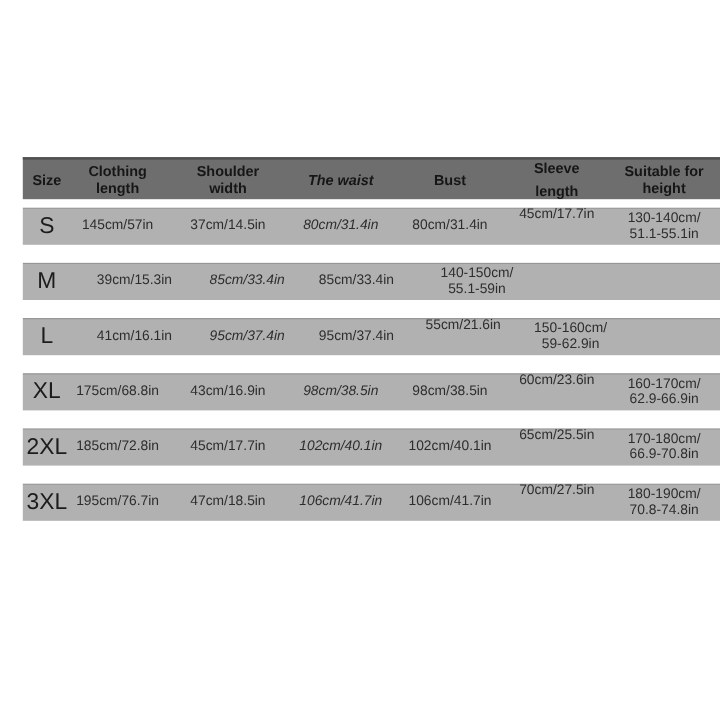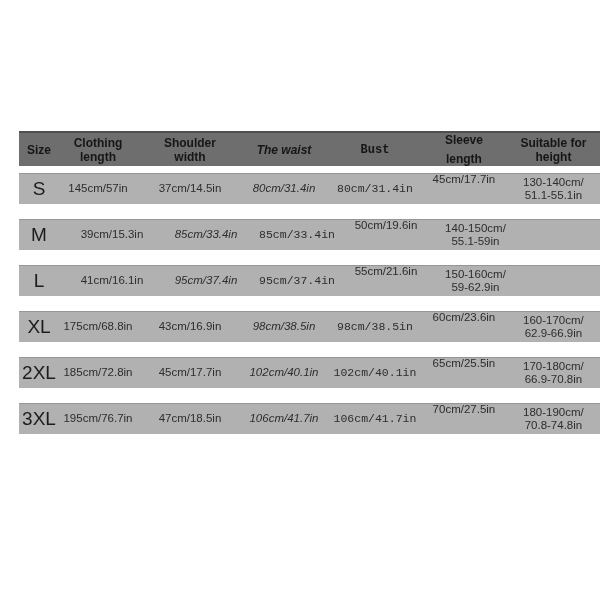--- a/index.html
+++ b/index.html
@@ -62,21 +62,21 @@
   }
   .size-cell {
     font-size: 19px;
     line-height: 19px;
     color: #1c1c1c;
   }
   .c0 { width: 6.84%; }
   .c1 { width: 13.33%; }
   .c2 { width: 18.12%; }
   .c3 { width: 14.02%; font-style: italic; }
-  .c4 { width: 17.09%; font-family: Liberation Mono, monospace; }
+  .c4 { width: 17.09%; }
   .c5 { width: 13.33%; justify-content: space-between; }
   .c6 { width: 17.27%; }
 </style>
 </head>
 <body>
 
 <div class="chart">
 
   <div class="hdr">
     <div class="hcell c0">
@@ -120,21 +120,20 @@
       <div>130-140cm/</div>
       <div>51.1-55.1in</div>
     </div>
   </div>
 
   <div class="row">
     <div class="cell size-cell c0">M</div>
     <div class="cell c2">39cm/15.3in</div>
     <div class="cell c3">85cm/33.4in</div>
     <div class="cell c4">85cm/33.4in</div>
-    <div class="cell c5">50cm/19.6in</div>
     <div class="cell c6">
       <div>140-150cm/</div>
       <div>55.1-59in</div>
     </div>
   </div>
 
   <div class="row">
     <div class="cell size-cell c0">L</div>
     <div class="cell c2">41cm/16.1in</div>
     <div class="cell c3">95cm/37.4in</div>

